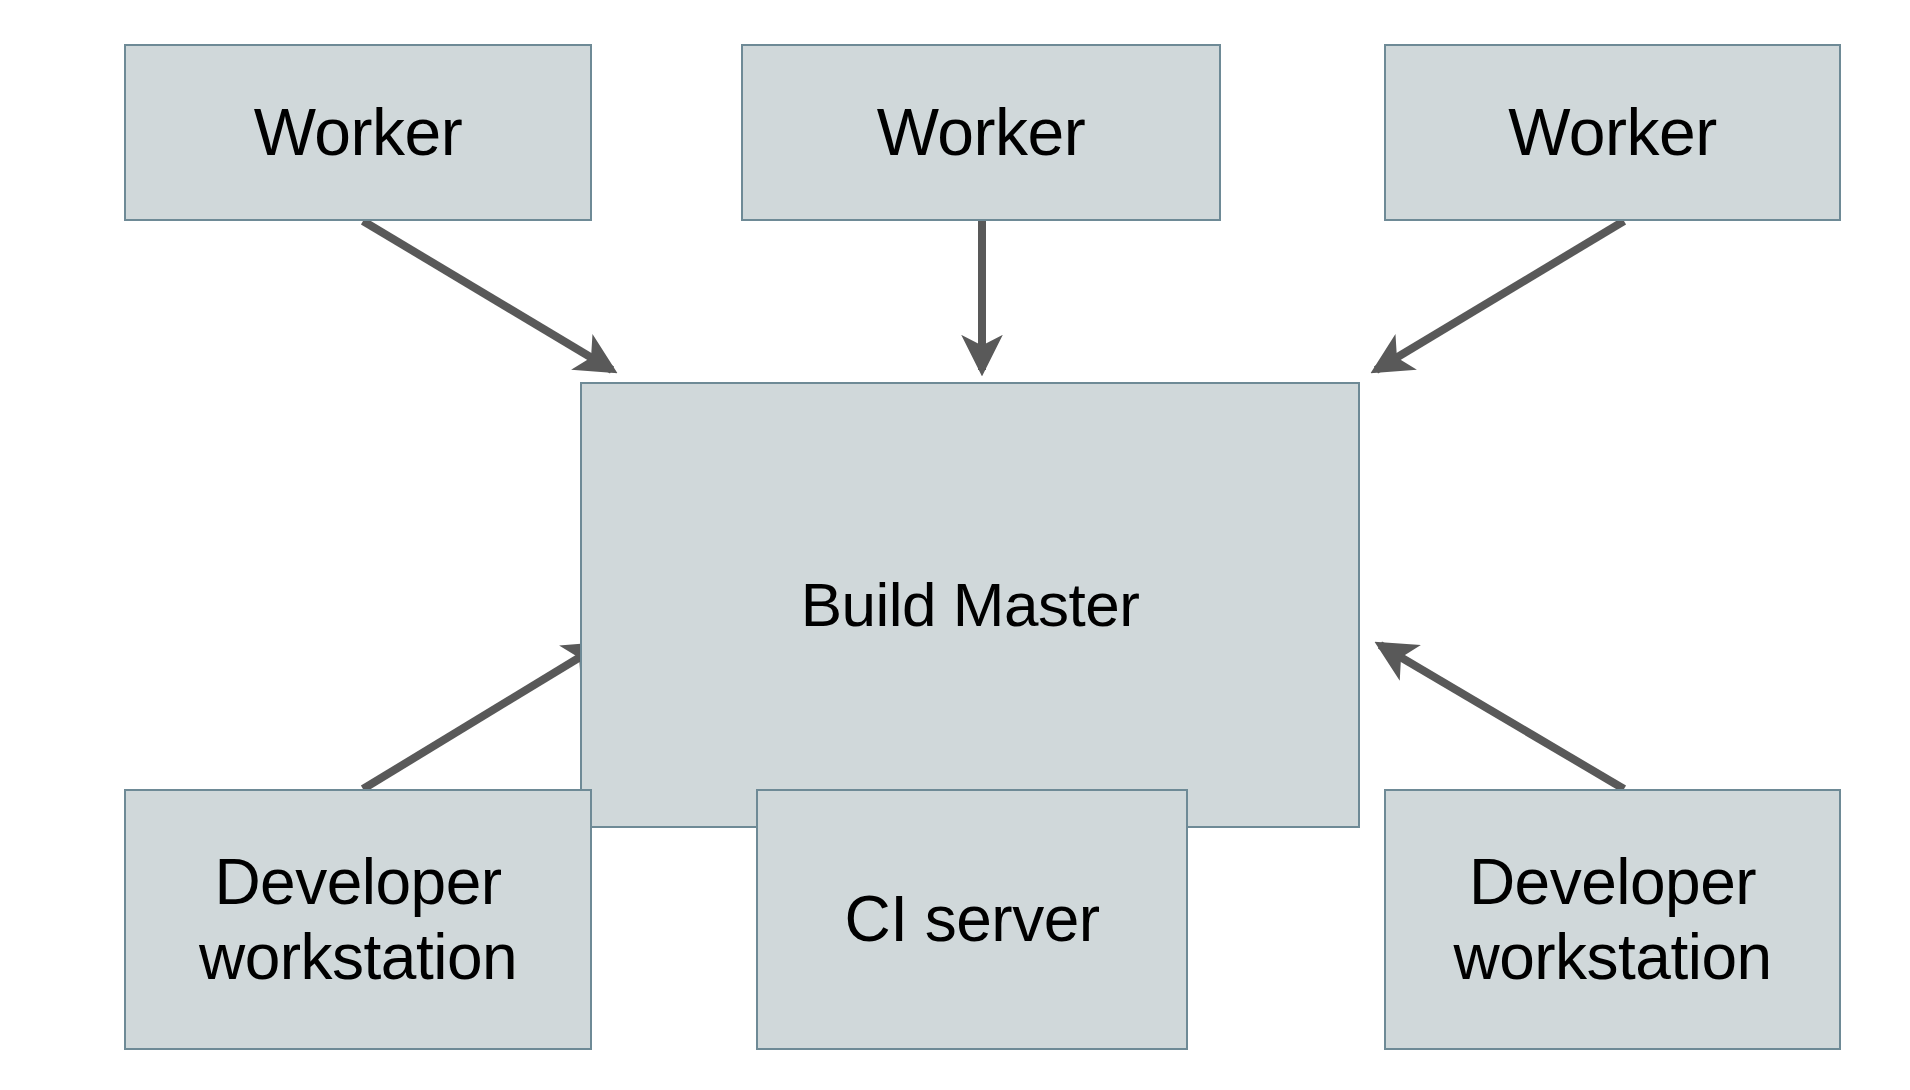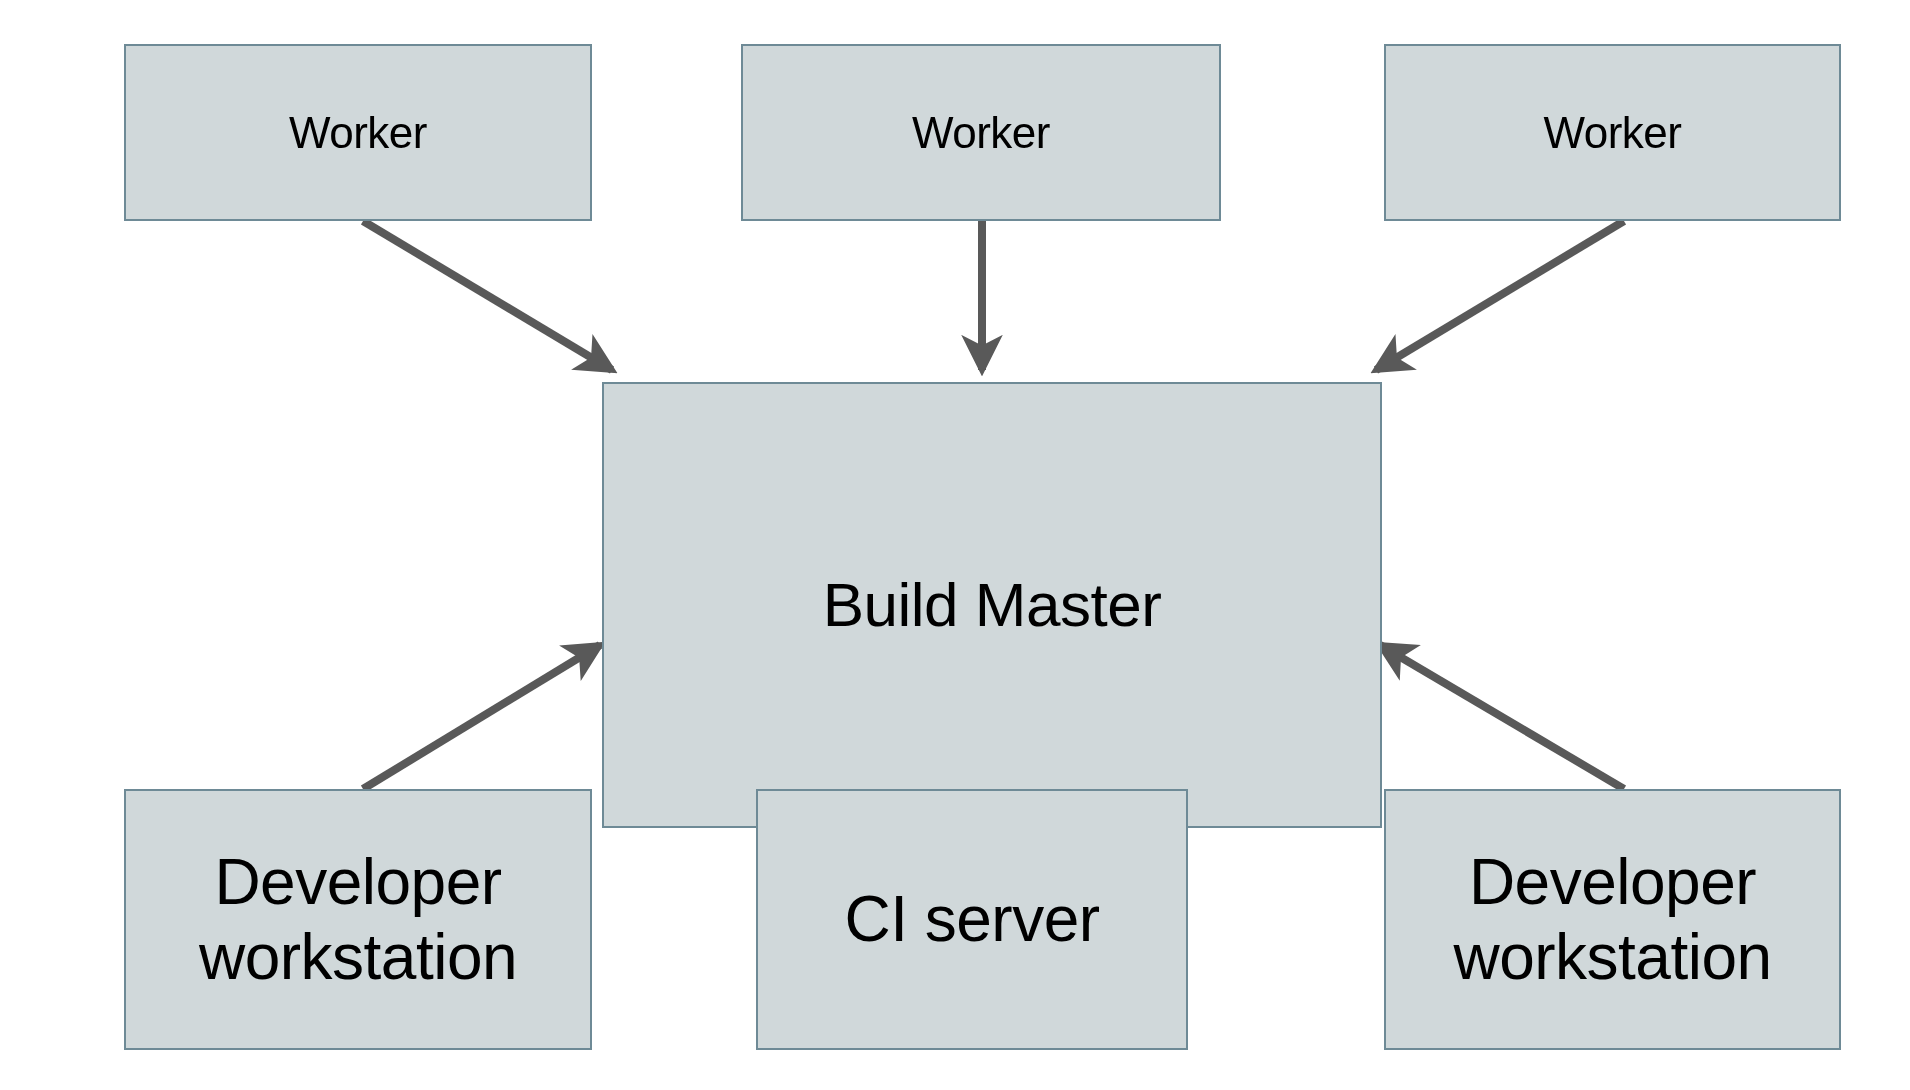--- a/index.html
+++ b/index.html
@@ -36,21 +36,21 @@
     justify-content: center;
     text-align: center;
     color: #000000;
     font-family: "Liberation Sans", sans-serif;
     font-weight: 400;
     line-height: 1.16;
     letter-spacing: -0.5px;
     white-space: pre-line;
   }
   .node-worker {
-    font-size: 44px;
+    font-size: 66px;
   }
   .node-master {
     font-size: 62px;
   }
   .node-endpoint {
     font-size: 64px;
   }
 </style>
 </head>
 <body>
@@ -72,21 +72,21 @@
         <line x1="1624" y1="789" x2="1380" y2="645" stroke="#595959" stroke-width="8" marker-end="url(#arrowhead)"></line>
       </g>
   </svg>
 
   <div class="node node-worker" style="left: 124px; top: 44px; width: 468px; height: 177px; background: rgb(208, 216, 218); border-color: rgb(110, 138, 150); color: rgb(0, 0, 0);">Worker</div>
 
   <div class="node node-worker" style="left: 741px; top: 44px; width: 480px; height: 177px; background: rgb(208, 216, 218); border-color: rgb(110, 138, 150); color: rgb(0, 0, 0);">Worker</div>
 
   <div class="node node-worker" style="left: 1384px; top: 44px; width: 457px; height: 177px; background: rgb(208, 216, 218); border-color: rgb(110, 138, 150); color: rgb(0, 0, 0);">Worker</div>
 
-  <div class="node node-master" style="left: 602px; top: 382px; width: 780px; height: 446px; background: rgb(208, 216, 218); border-color: rgb(110, 138, 150); color: rgb(0, 0, 0);">Build Master</div>
+  <div class="node node-master" style="left: 580px; top: 382px; width: 780px; height: 446px; background: rgb(208, 216, 218); border-color: rgb(110, 138, 150); color: rgb(0, 0, 0);">Build Master</div>
 
   <div class="node node-endpoint" style="left: 124px; top: 789px; width: 468px; height: 261px; background: rgb(208, 216, 218); border-color: rgb(110, 138, 150); color: rgb(0, 0, 0);">Developer
 workstation</div>
 
   <div class="node node-endpoint" style="left: 756px; top: 789px; width: 432px; height: 261px; background: rgb(208, 216, 218); border-color: rgb(110, 138, 150); color: rgb(0, 0, 0);">CI server</div>
 
   <div class="node node-endpoint" style="left: 1384px; top: 789px; width: 457px; height: 261px; background: rgb(208, 216, 218); border-color: rgb(110, 138, 150); color: rgb(0, 0, 0);">Developer
 workstation</div>
 
 </div>

